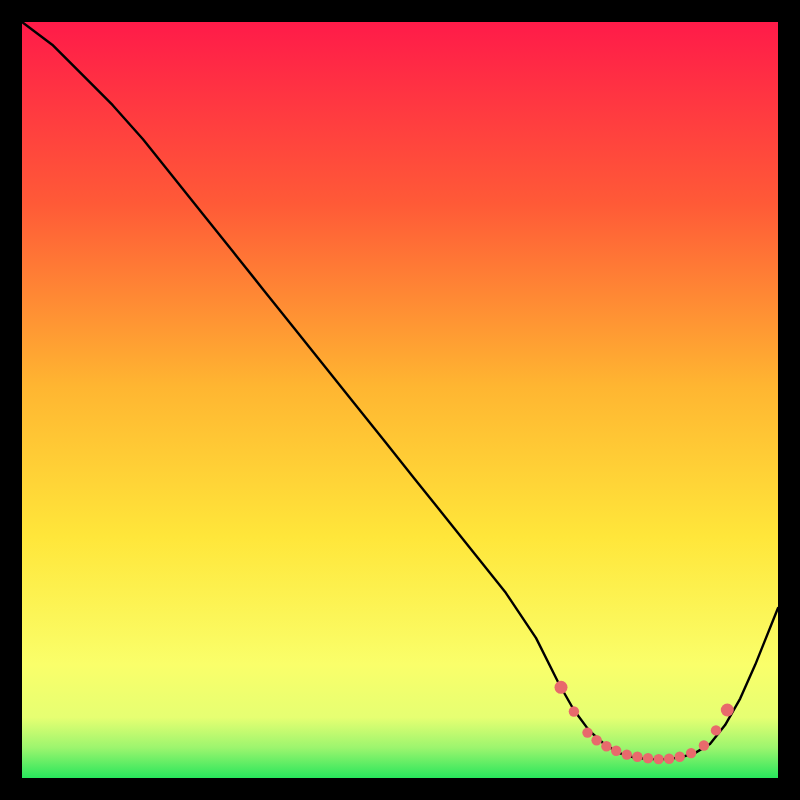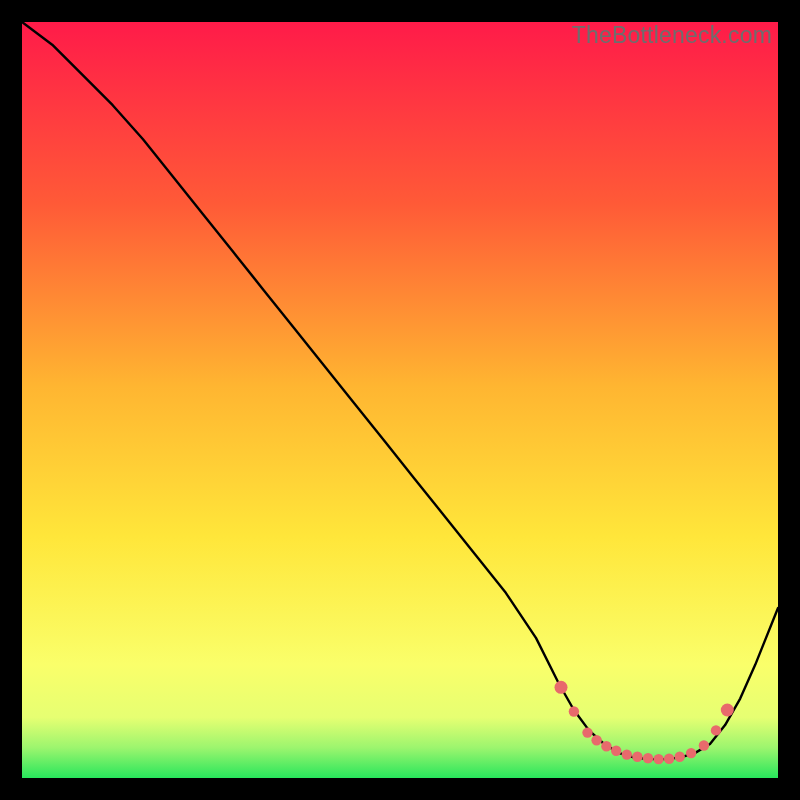--- a/index.html
+++ b/index.html
@@ -30,21 +30,20 @@
     font-family: Arial, sans-serif;
   }
   svg {
     display: block;
   }
 </style>
 </head>
 <body>
 
 <div class="frame">
-  <div class="watermark">TheBottleneck.com</div>
   <svg id="chart-svg" width="756" height="756" viewBox="0 0 756 756">
     <defs>
       <linearGradient id="bgGrad" x1="0" y1="0" x2="0" y2="1">
         <stop id="g0" offset="0%" stop-color="#ff1b49"></stop>
         <stop id="g1" offset="24%" stop-color="#ff5a37"></stop>
         <stop id="g2" offset="48%" stop-color="#ffb531"></stop>
         <stop id="g3" offset="68%" stop-color="#ffe63a"></stop>
         <stop id="g4" offset="85%" stop-color="#faff6a"></stop>
         <stop id="g5" offset="92%" stop-color="#e6ff72"></stop>
         <stop id="g6" offset="96%" stop-color="#9cf56e"></stop>

